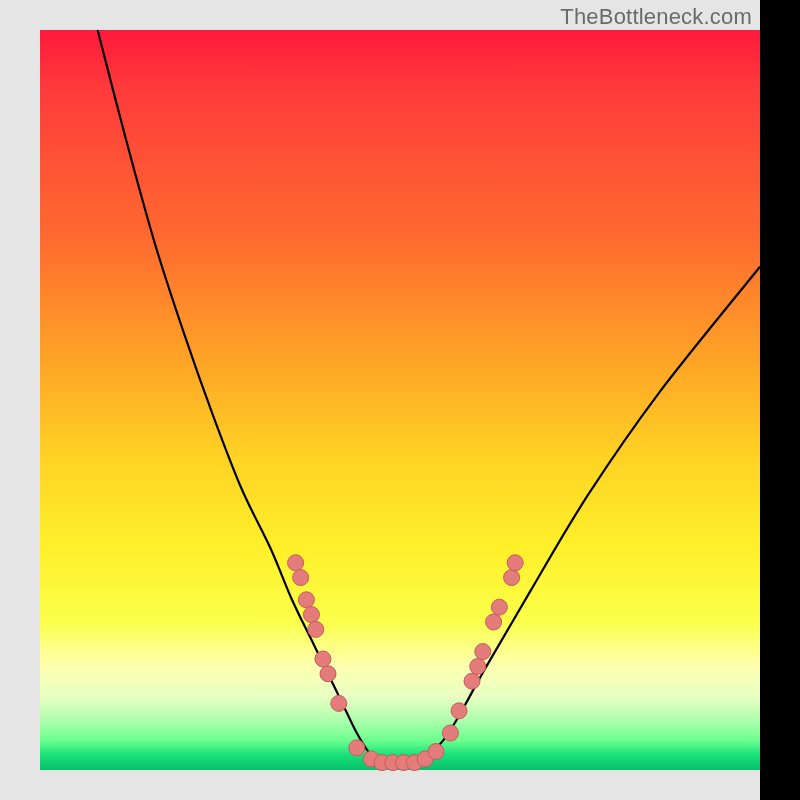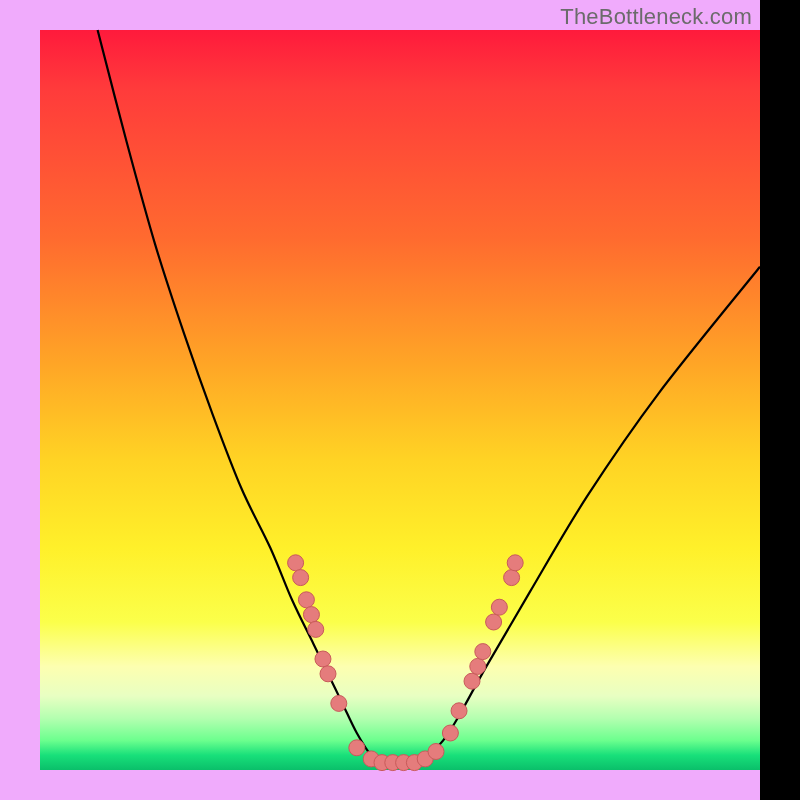--- a/index.html
+++ b/index.html
@@ -8,21 +8,21 @@
     width: 800px;
     height: 800px;
     overflow: hidden;
     background: #000;
     font-family: Arial, Helvetica, sans-serif;
   }
   .frame {
     position: absolute;
     left: 0; top: 0;
     width: 760px; height: 800px;
-    background: #f0abfc;
+    background: #e5e5e5;
   }
   .plot {
     position: absolute;
     left: 40px;
     top: 30px;
     width: 720px;
     height: 740px;
     
     background: linear-gradient(to bottom,
       #ff1a3c 0%,

